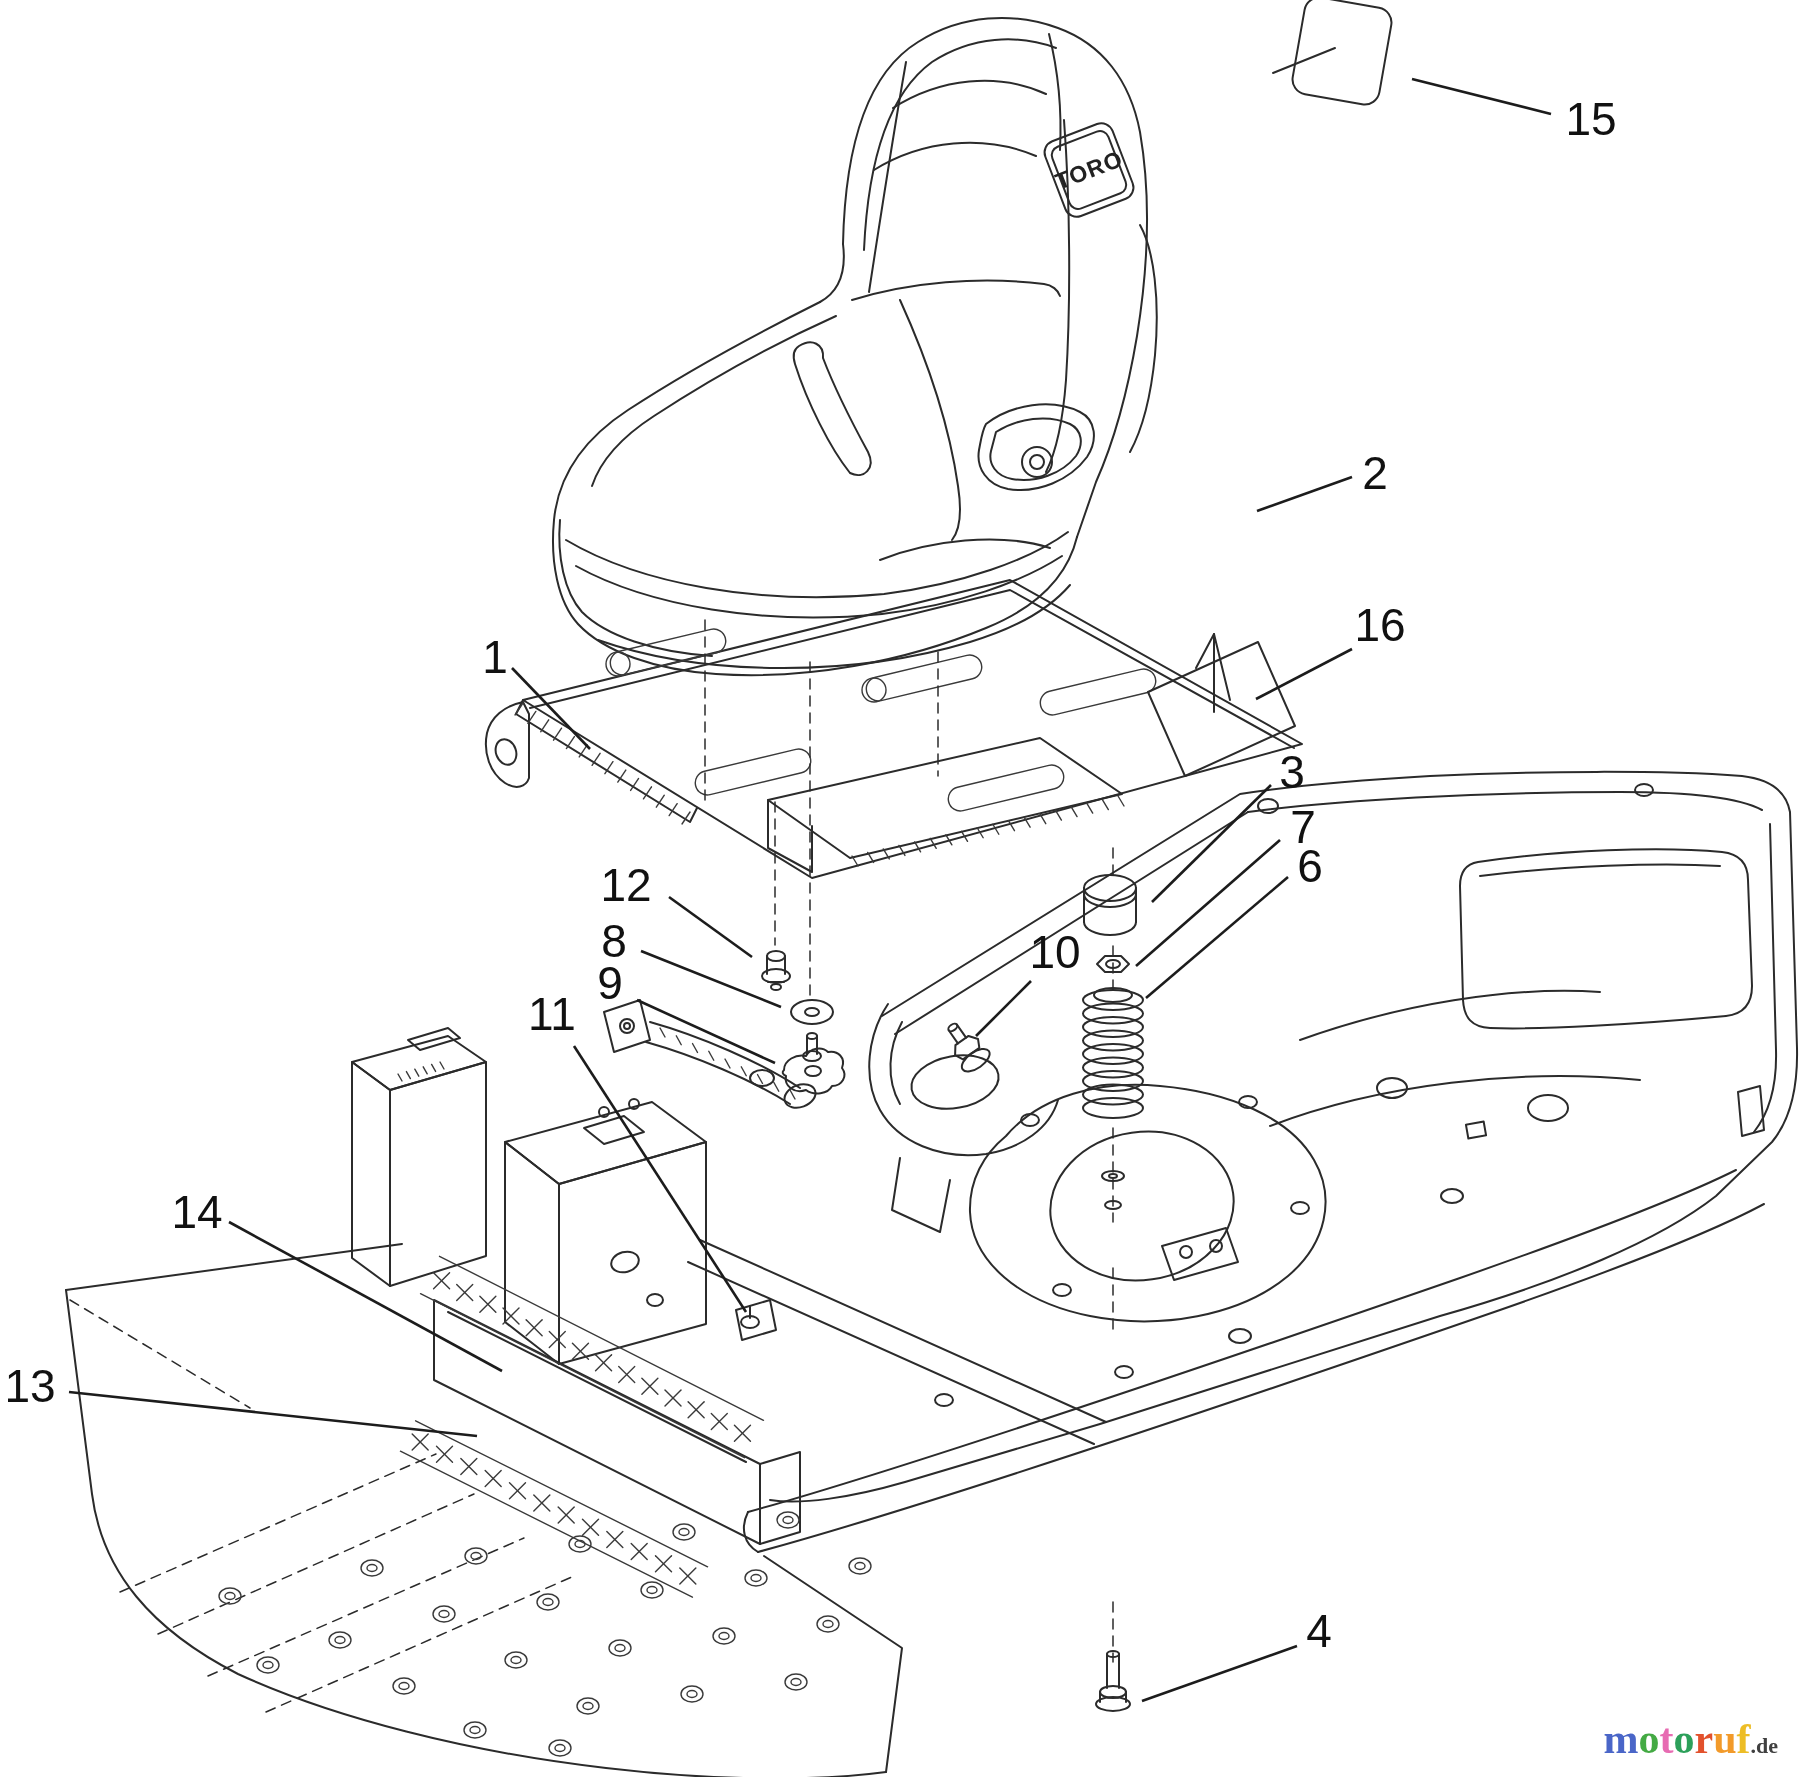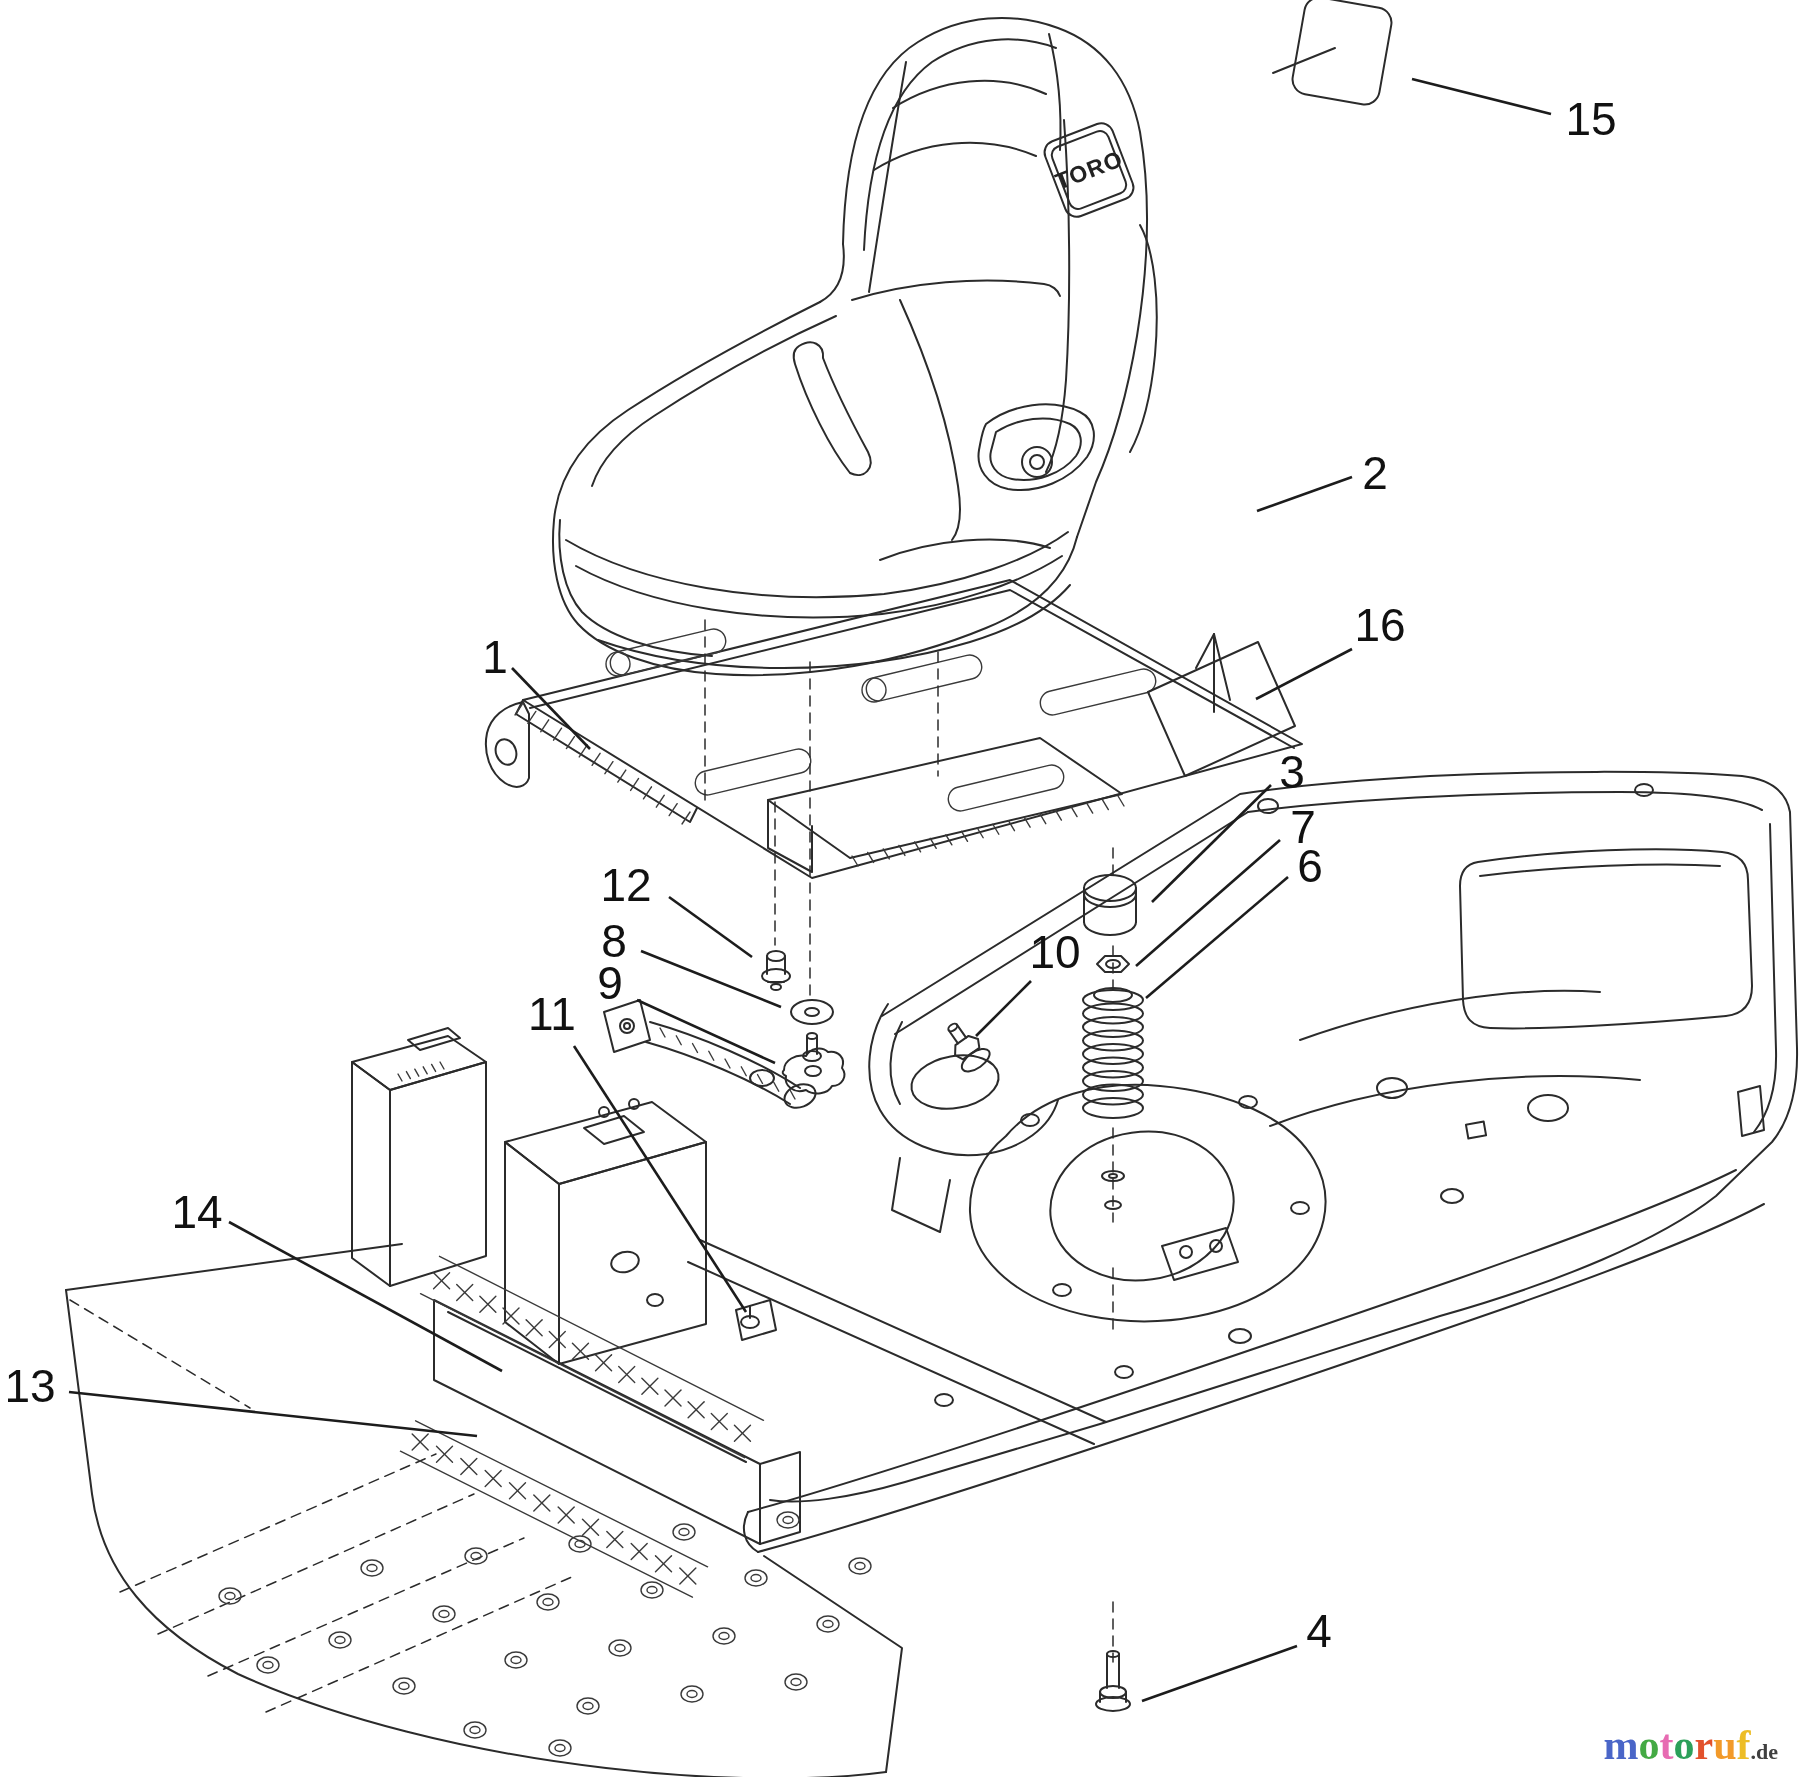--- a/index.html
+++ b/index.html
@@ -7,21 +7,21 @@
          font-family:"Liberation Sans",sans-serif;}
   svg{position:absolute;left:0;top:0;}
   .art path,.art line,.art ellipse,.art circle,.art rect,.art polyline{
       fill:none;stroke:#2b2b2b;stroke-width:2;stroke-linecap:round;stroke-linejoin:round;}
   .thin path,.thin line,.thin ellipse,.thin circle,.thin rect{stroke-width:1.4;stroke:#3a3a3a;}
   .dash{stroke-dasharray:10 7;stroke-width:1.5 !important;}
   .callout-text{font-family:"Liberation Sans",sans-serif;font-size:46px;fill:#111;}
   .leader{stroke:#1c1c1c;stroke-width:2.6;}
   .toro-text{font-family:"Liberation Sans",sans-serif;font-size:23px;font-weight:bold;
              fill:#222;letter-spacing:1px;}
-  .watermark{position:absolute;right:22px;bottom:8px;
+  .watermark{position:absolute;right:22px;bottom:14px;
              font-family:"Liberation Serif",serif;font-weight:bold;font-size:42px;
              letter-spacing:0px;white-space:nowrap;}
   .watermark .wm-suffix{font-size:22px;font-weight:bold;}
 </style>
 </head>
 <body>
 
 <div class="stage">
 <svg width="1800" height="1777" viewBox="0 0 1800 1777">
 

